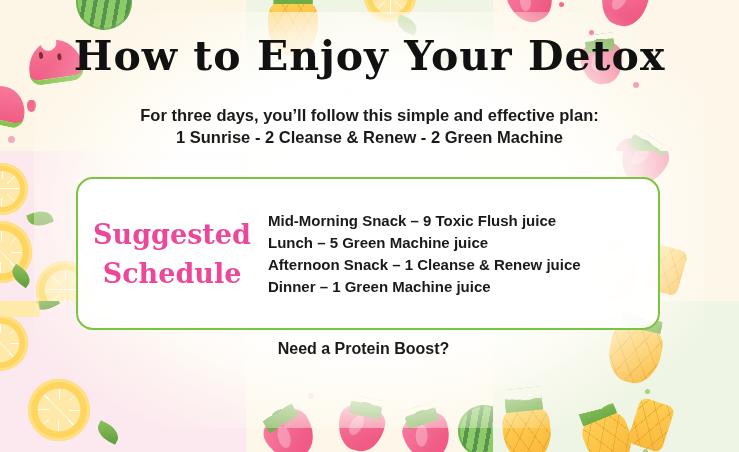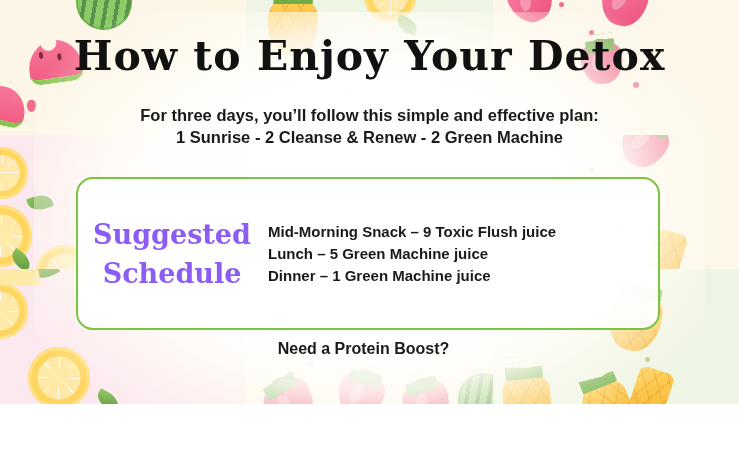--- a/index.html
+++ b/index.html
@@ -3,21 +3,21 @@
 <meta charset="utf-8">
 <style>
   html, body {
     margin: 0;
     padding: 0;
     background: #ffffff;
   }
   #poster {
     position: relative;
     width: 739px;
-    height: 404px;
+    height: 452px;
     overflow: hidden;
     font-family: "Liberation Sans", sans-serif;
     background: #fdf8ec;
   }
 
   
   .bg-layer {
     position: absolute;
     inset: 0;
     display: grid;
@@ -203,21 +203,21 @@
     display: flex;
     align-items: center;
   }
   .sched-label {
     width: 182px;
     flex: none;
     font-family: "DejaVu Serif", "Liberation Serif", serif;
     font-size: 27px;
     font-weight: 700;
     line-height: 39px;
-    color: #8b5cf6;
+    color: #ec4899;
     text-align: center;
     padding-left: 6px;
     box-sizing: border-box;
   }
   .sched-list {
     flex: 1;
     text-align: left;
     padding-left: 8px;
     font-size: 15px;
     font-weight: bold;
@@ -344,20 +344,21 @@
     </div>
 
     <div class="schedule-box">
       <div class="sched-label">
         <div>Suggested</div>
         <div>Schedule</div>
       </div>
       <div class="sched-list">
         <div>Mid-Morning Snack – 9 Toxic Flush juice</div>
         <div>Lunch – 5 Green Machine juice</div>
+        <div>Afternoon Snack – 1 Cleanse &amp; Renew juice</div>
         <div>Dinner – 1 Green Machine juice</div>
       </div>
     </div>
 
     <div class="protein">
       <span class="ph">Need a Protein Boost?</span>
     </div>
 
   </div>
 </div>

